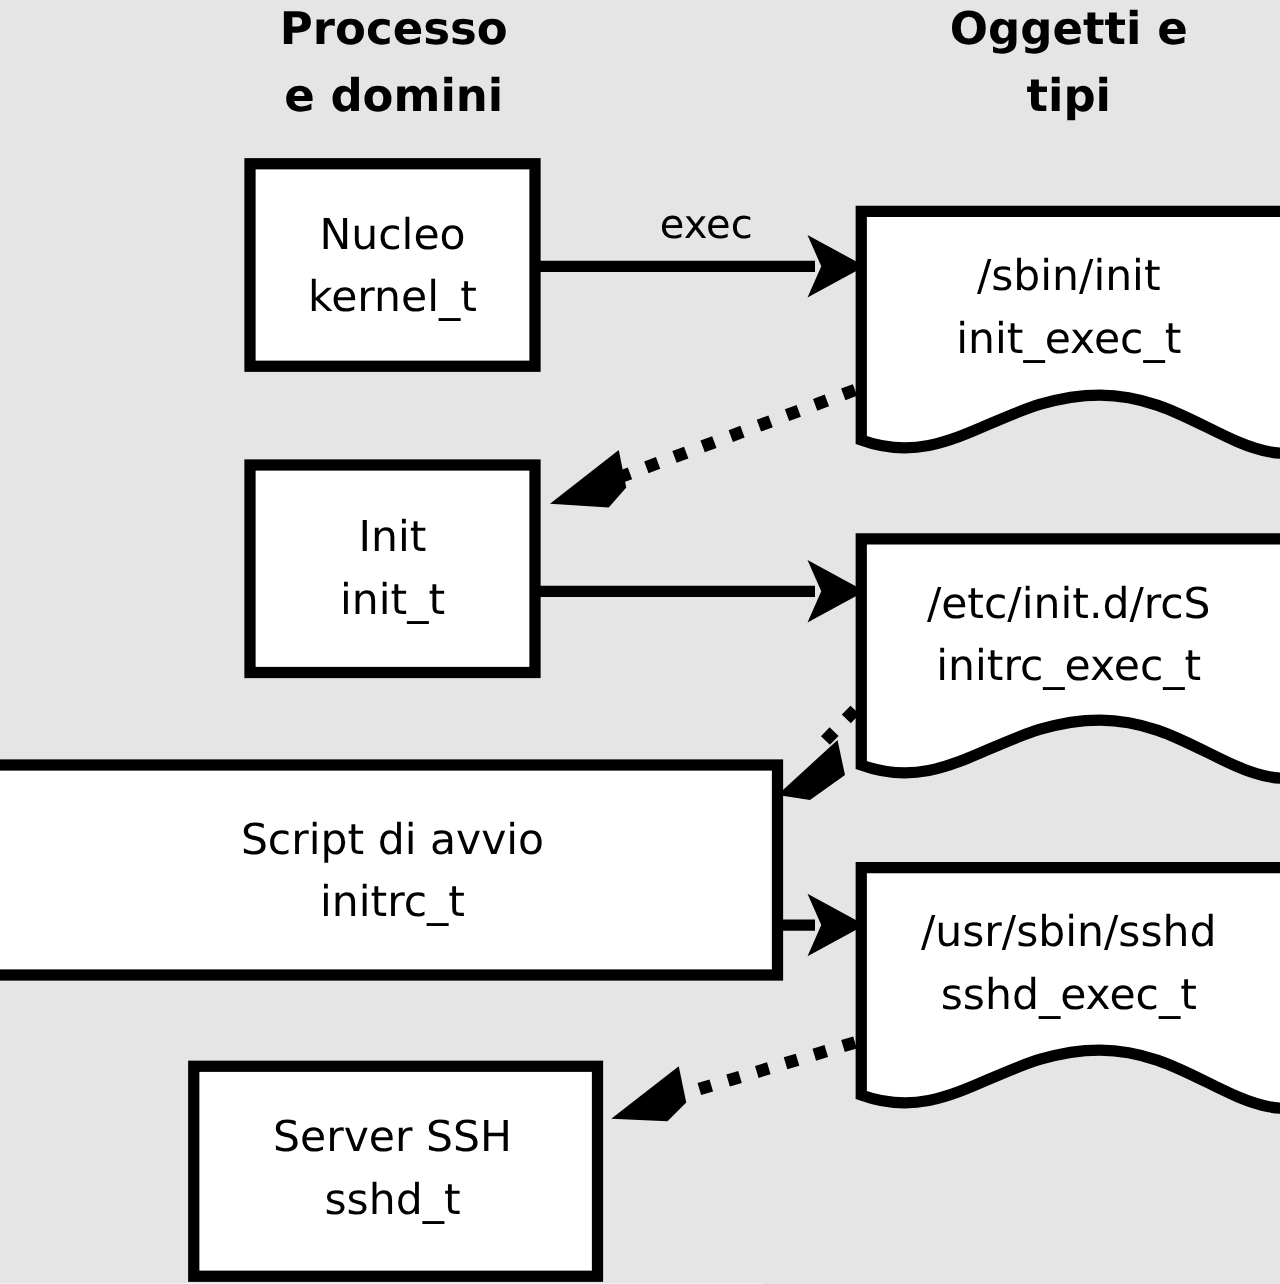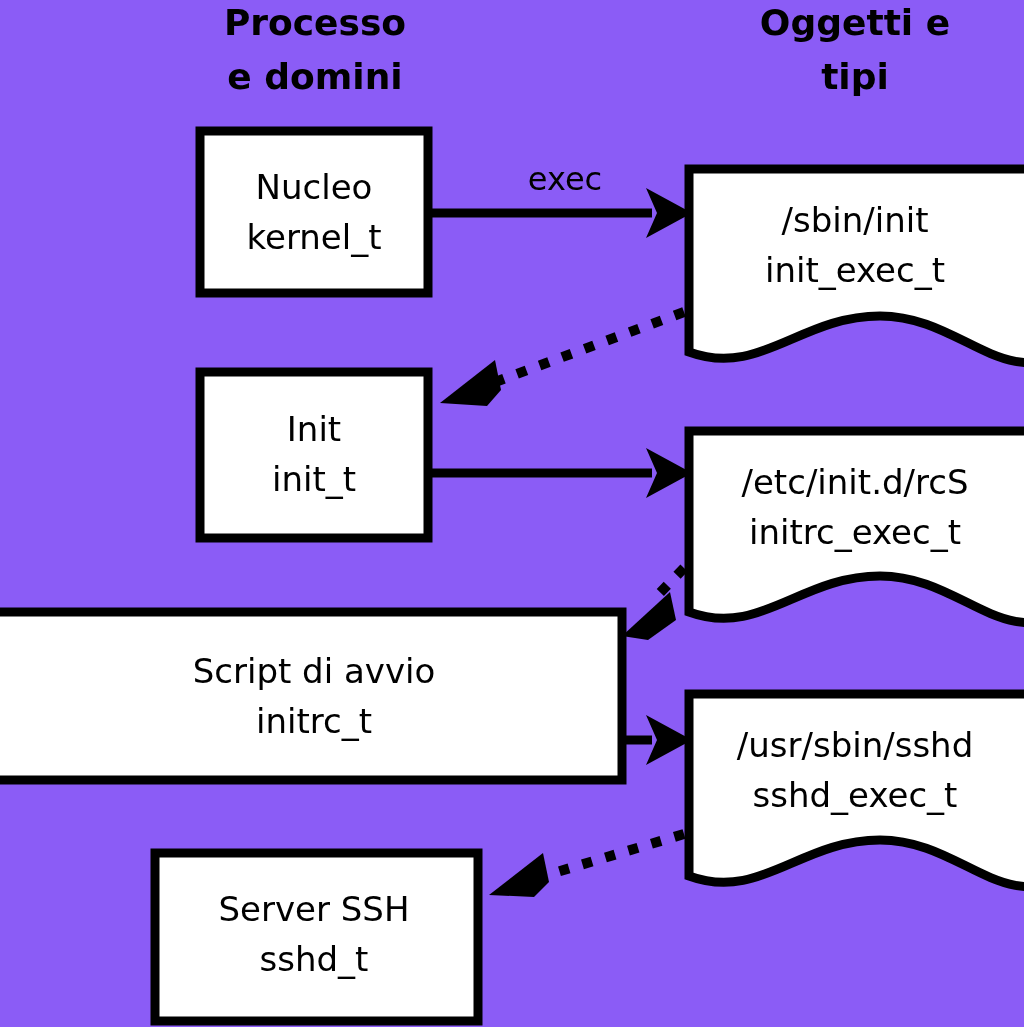--- a/index.html
+++ b/index.html
@@ -8,21 +8,21 @@
     padding: 0;
     background: #ffffff;
   }
   body {
     font-family: "DejaVu Sans", sans-serif;
   }
   #stage {
     position: relative;
     width: 1024px;
     height: 1027px;
-    background: #8b5cf6;
+    background: #e5e5e5;
     overflow: hidden;
   }
   #diagram {
     position: absolute;
     left: 0;
     top: 0;
     width: 1024px;
     height: 1027px;
     display: block;
   }

